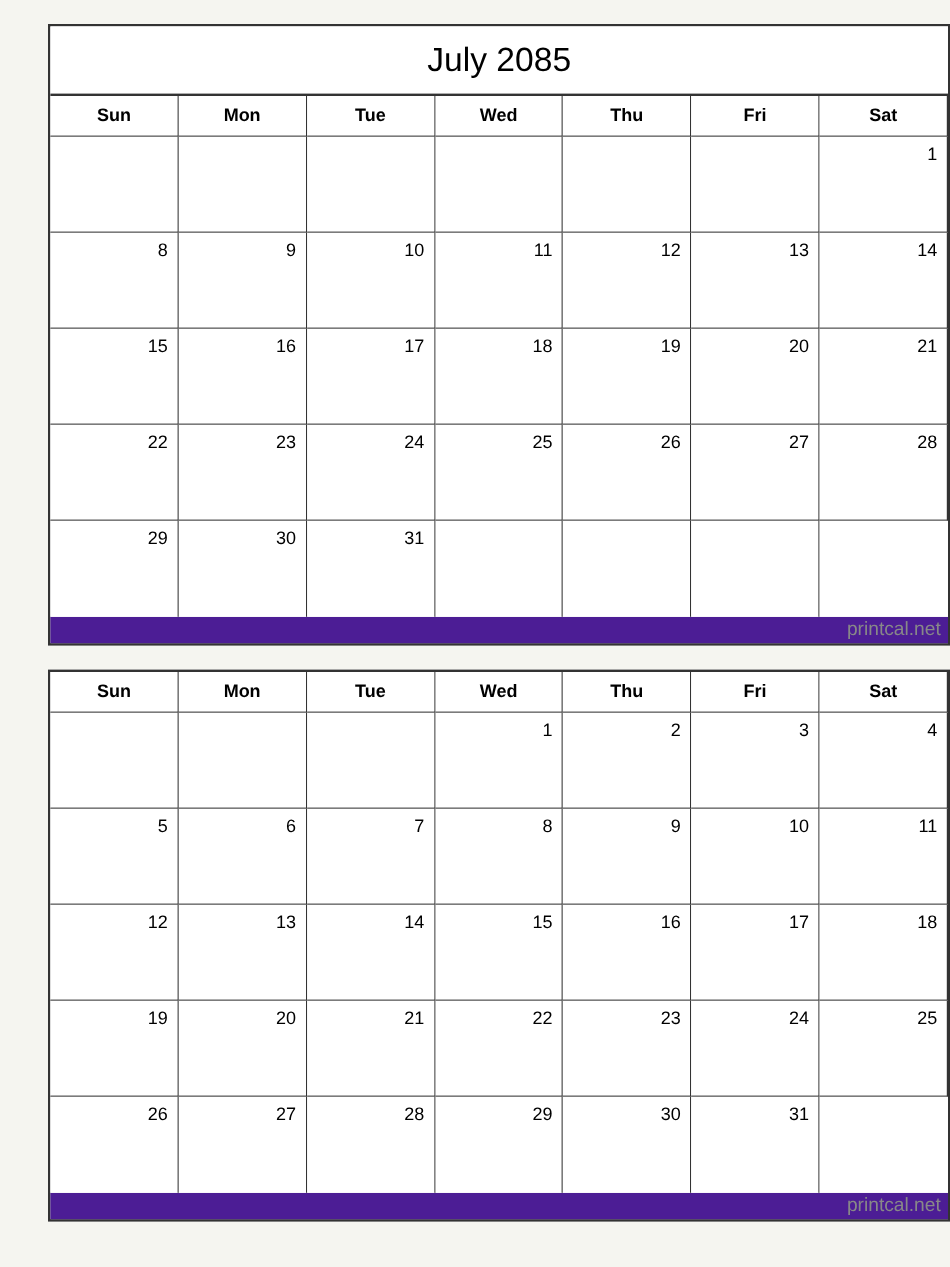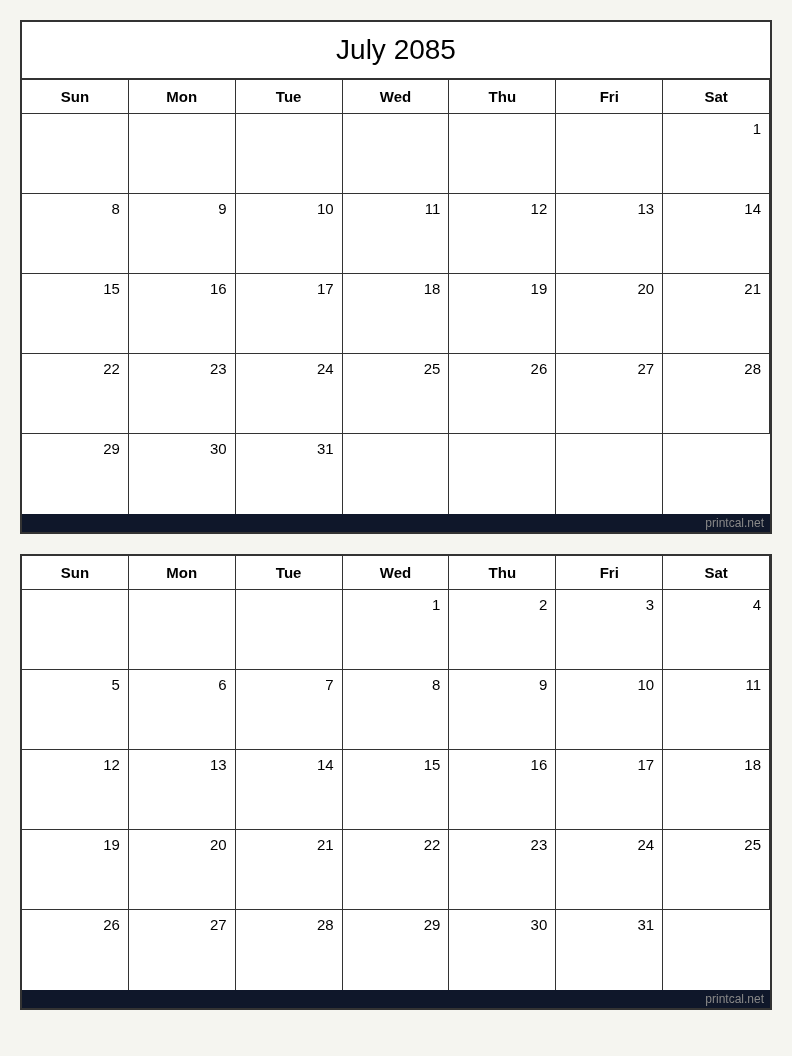--- a/index.html
+++ b/index.html
@@ -16,20 +16,21 @@
       padding: 20px;
       display: flex;
       flex-direction: column;
       gap: 20px;
     }
 
     .calendar {
       background-color: #ffffff;
       border: 2px solid #333;
       width: 100%;
+      margin-left: 20px;
     }
 
     .calendar-title {
       text-align: center;
       font-size: 28px;
       font-weight: normal;
       padding: 12px;
       border-bottom: 2px solid #333;
       background-color: #fff;
     }
@@ -68,24 +69,24 @@
     .day-cell:last-child {
       border-right: none;
     }
 
     .day-cell.empty {
       background-color: #fff;
     }
 
     .watermark {
       text-align: right;
-      font-size: 12px;
+      font-size: 16px;
       color: #888;
       padding: 2px 6px;
-      background-color: #0f172a;
+      background-color: #4c1d95;
     }
   </style>
 </head>
 <body>
 
 <div class="calendar">
   <div class="calendar-title">July 2085</div>
   <div class="calendar-grid">
 
     <div class="day-header">Sun</div>

